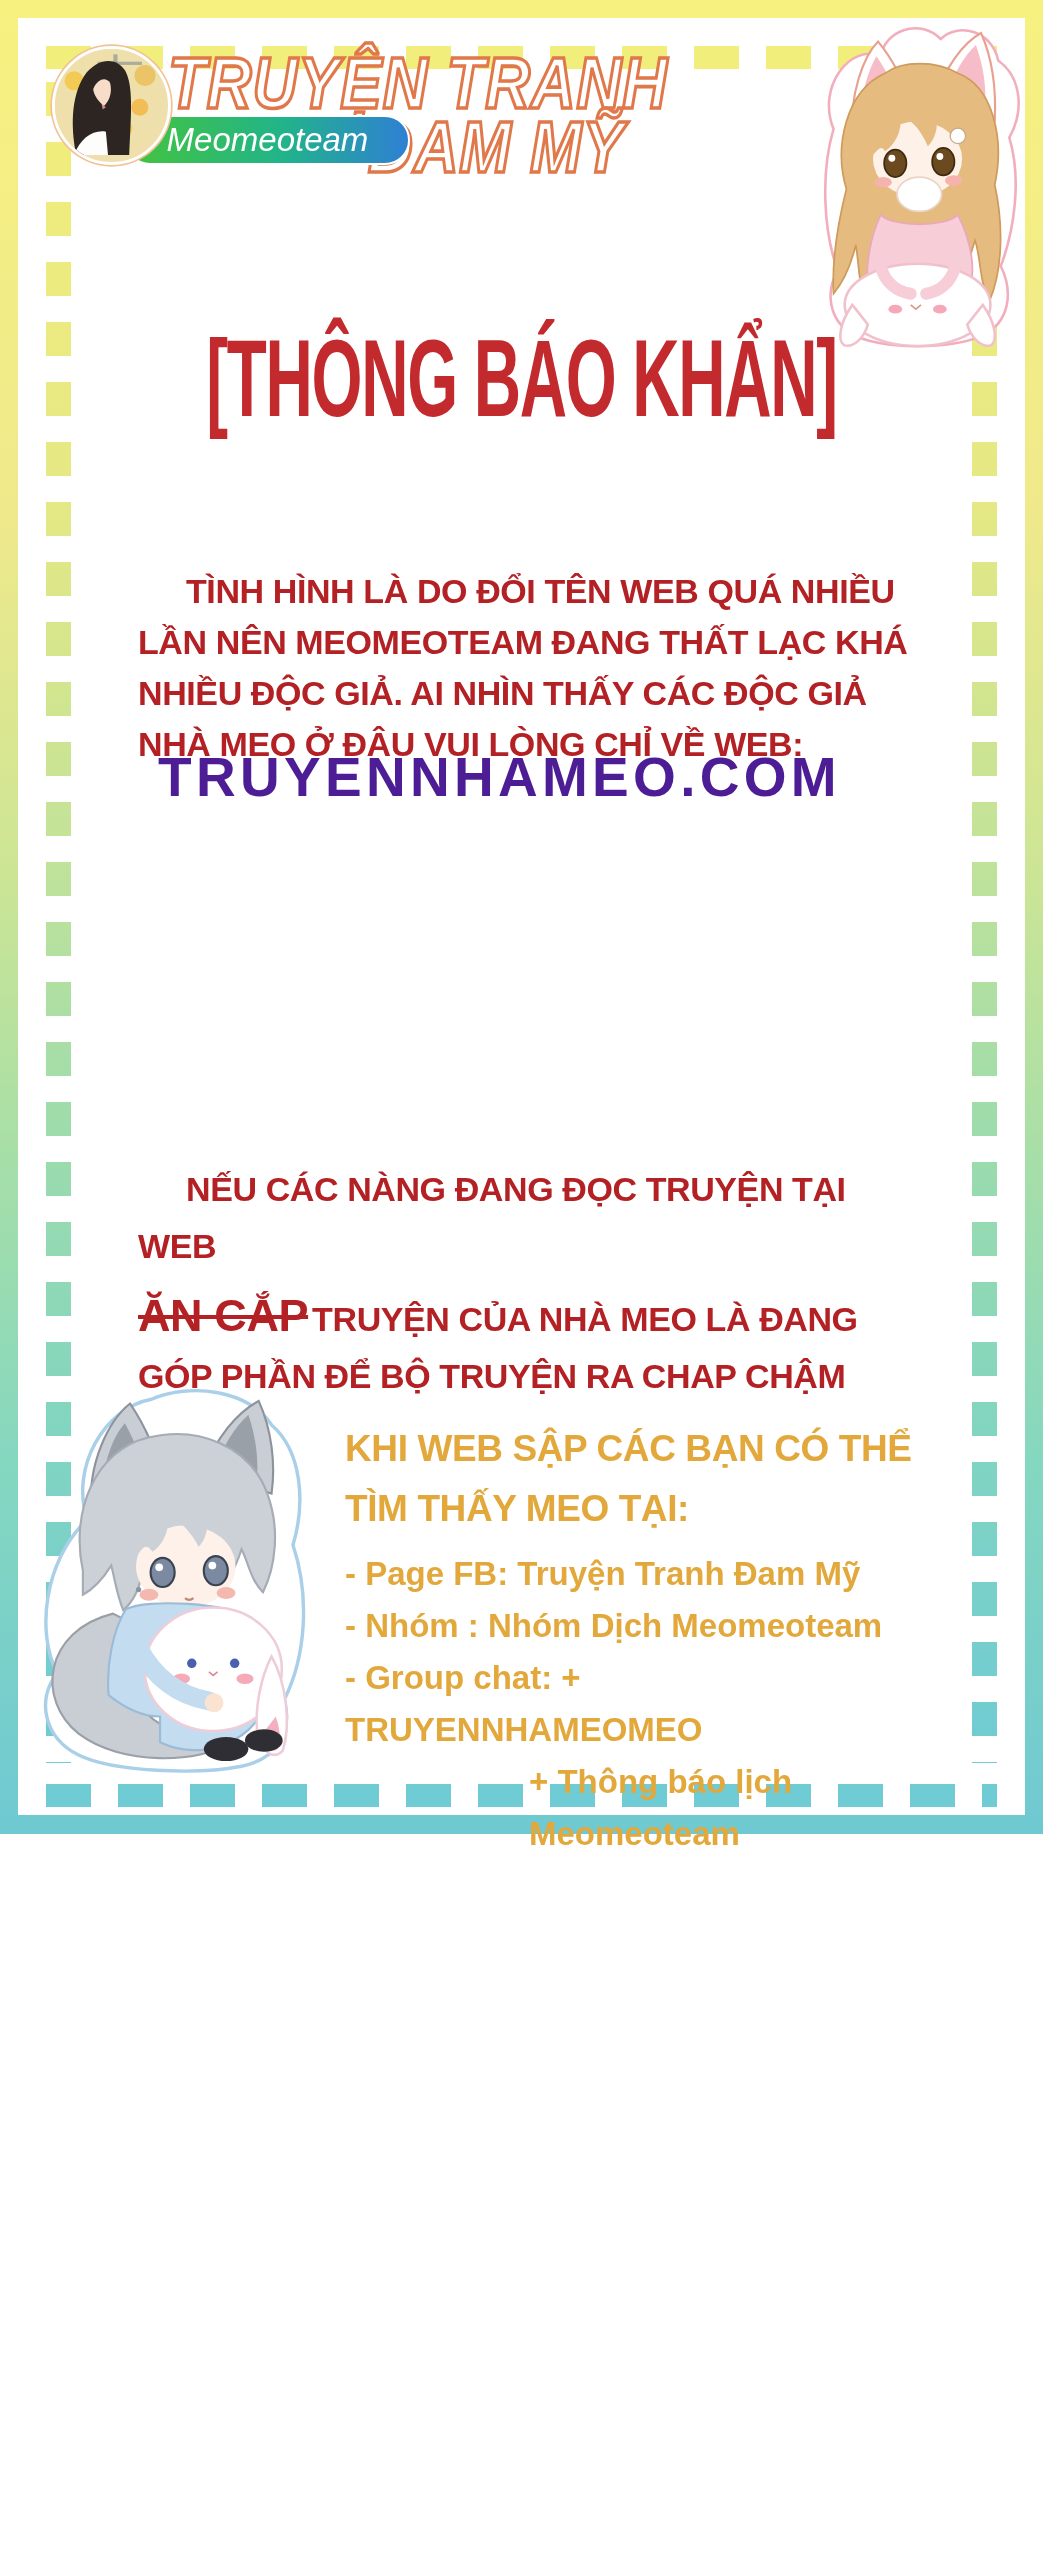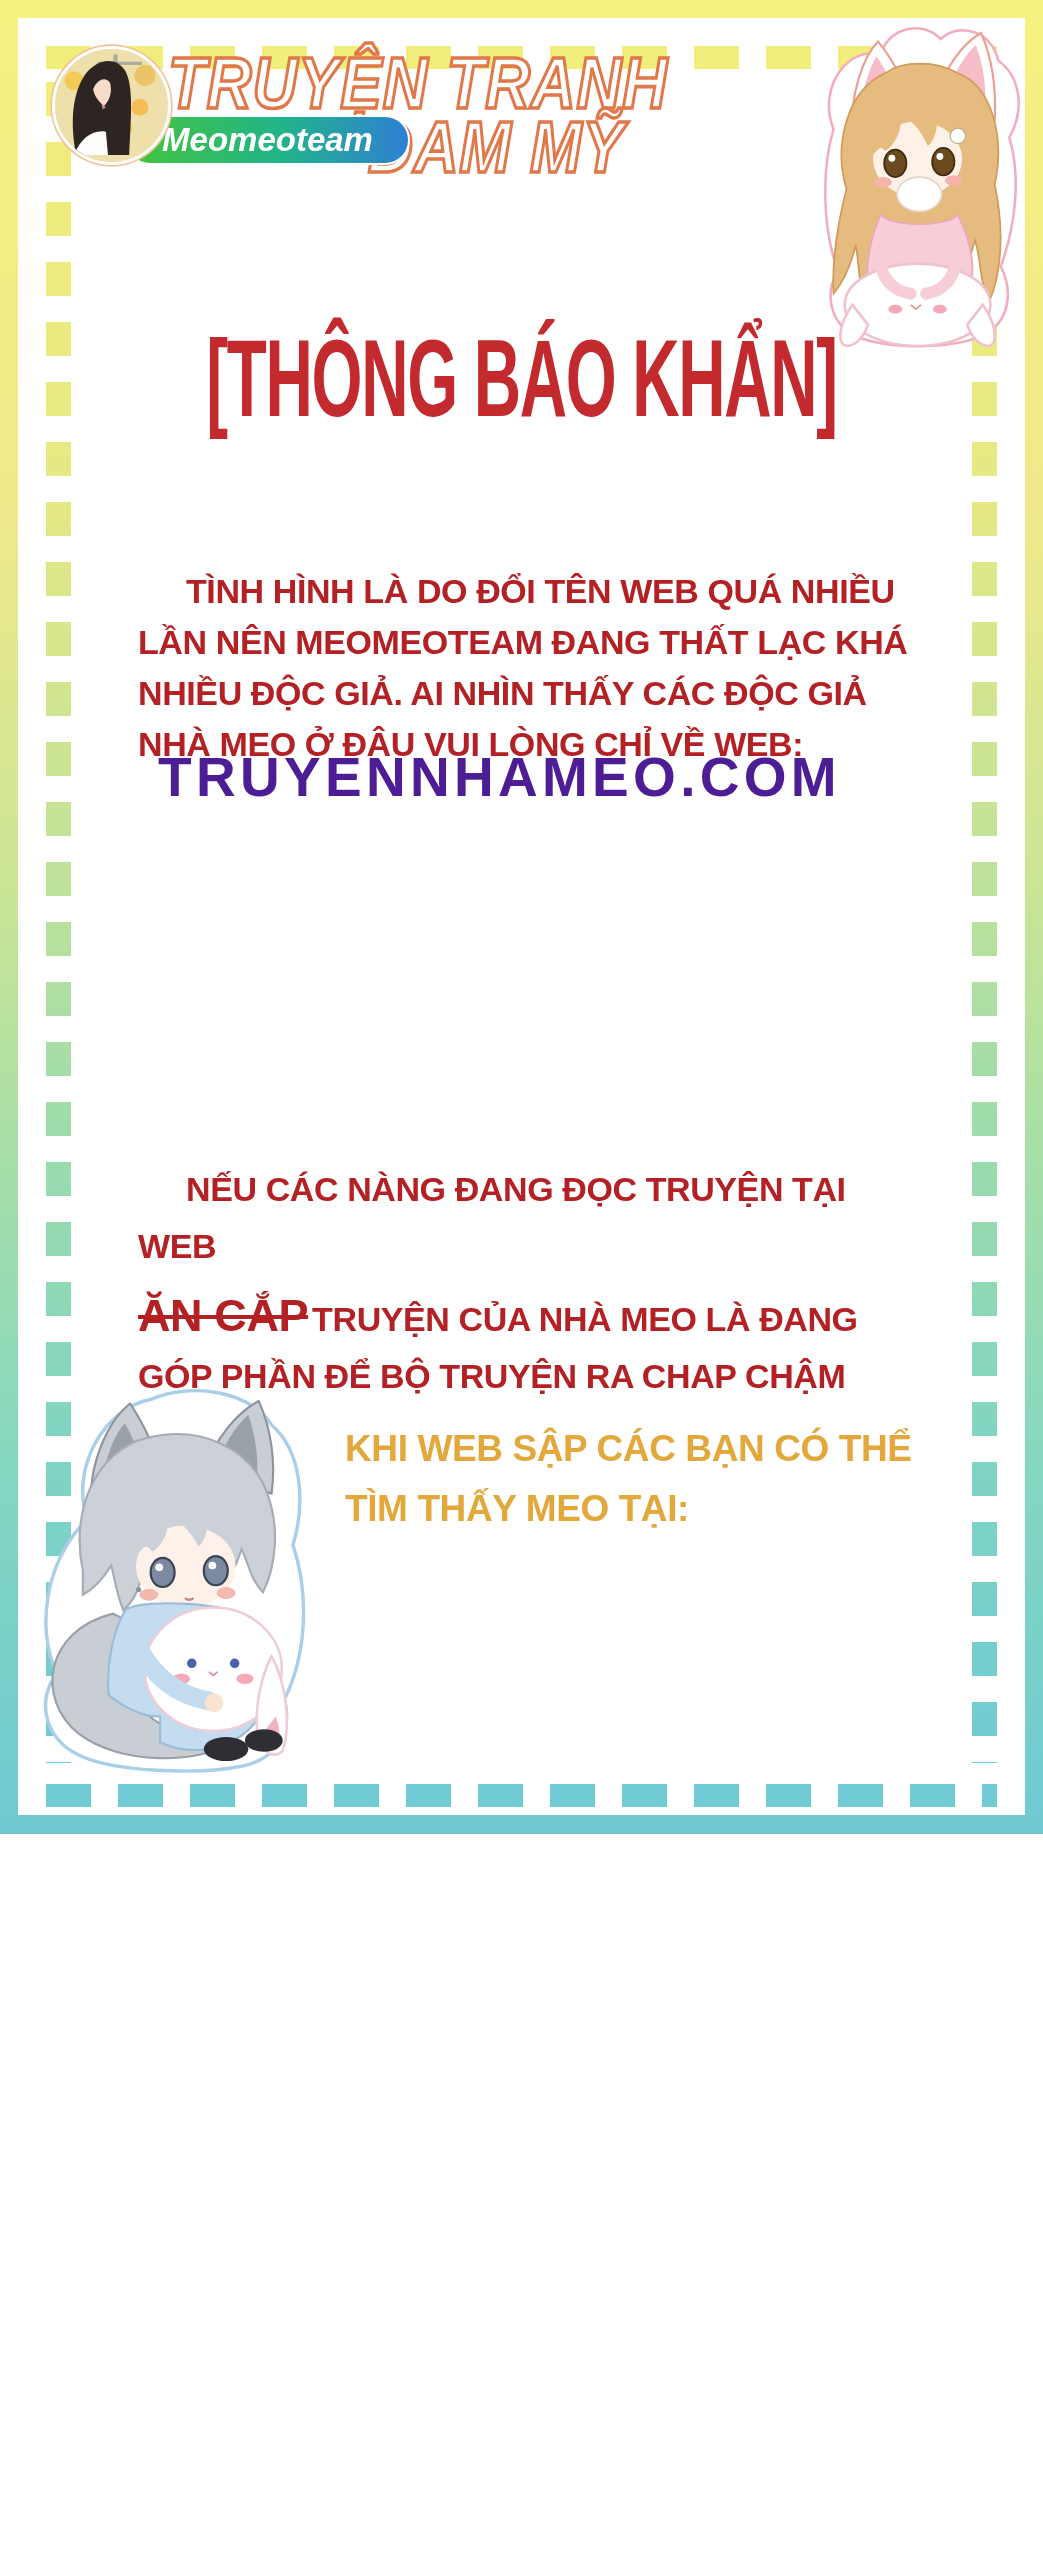--- a/index.html
+++ b/index.html
@@ -21,21 +21,21 @@
      background:linear-gradient(180deg,#f2ee7b 0%,#e5e884 25%,#c3e398 45%,#9edcab 62%,#82d5c0 80%,#6fcbd4 100%);
      -webkit-mask:repeating-linear-gradient(180deg,#000 0 34px,transparent 34px 60px);
      mask:repeating-linear-gradient(180deg,#000 0 34px,transparent 34px 60px);}
   .dash-v-left{left:46px;}
   .dash-v-right{left:972px;}
 
   
   .badge{position:absolute;left:125px;top:115px;width:285px;height:50px;border-radius:26px;
          background:linear-gradient(90deg,#45c43d 0%,#21b489 55%,#2f80d4 100%);
          border:2.6px solid #fff;box-sizing:border-box;display:flex;align-items:center;justify-content:center;
-         color:#fff;font-weight:700;font-style:italic;font-size:33px;z-index:5;}
+         color:#fff;font-weight:400;font-style:italic;font-size:33px;z-index:5;}
   .avatar{position:absolute;left:52px;top:46px;width:113px;height:113px;border-radius:50%;
           border:3.4px solid #fff;box-shadow:0 0 0 1.7px #f3c193;overflow:hidden;z-index:6;background:#eee0ae;}
   .title-line{position:absolute;color:#fff;font-weight:700;font-style:italic;white-space:nowrap;
           -webkit-text-stroke:3px #e0784a;letter-spacing:0.9px;font-size:62px;transform:scaleY(1.18);transform-origin:top left;z-index:4;}
   .title-1{left:168px;top:41px;}
   .title-2{left:368px;top:105px;}
 
   
   .heading{position:absolute;left:0;top:316px;width:1043px;text-align:center;color:#c22a2e;
            font-weight:700;font-size:84px;letter-spacing:-1.7px;white-space:nowrap;
@@ -175,18 +175,24 @@
       <path d="M232,348 l5,4 l5,-4" stroke="#d89" stroke-width="2" fill="none"></path>
       <path d="M150,320 C170,358 200,376 232,382" stroke="#c3dcf0" stroke-width="22" fill="none" stroke-linecap="round"></path>
       <circle cx="238" cy="384" r="11" fill="#fbe3d2"></circle>
       <ellipse cx="252" cy="438" rx="26" ry="14" fill="#2e2e34"></ellipse>
       <ellipse cx="296" cy="428" rx="22" ry="13" fill="#2e2e34"></ellipse>
     </svg>
   </div>
 
   <div class="contact">
     <p class="contact-title">KHI WEB SẬP CÁC BẠN CÓ THỂ TÌM THẤY MEO TẠI:</p>
+    <ul class="contact-list">
+      <li>- Page FB: Truyện Tranh Đam Mỹ</li>
+      <li>- Nhóm : Nhóm Dịch Meomeoteam</li>
+      <li>- Group chat: + TRUYENNHAMEOMEO</li>
+      <li class="indent">+ Thông báo lịch Meomeoteam</li>
+    </ul>
   </div>
 
   <div class="flowers"></div>
 
 </div>
 
 
 </body></html>

